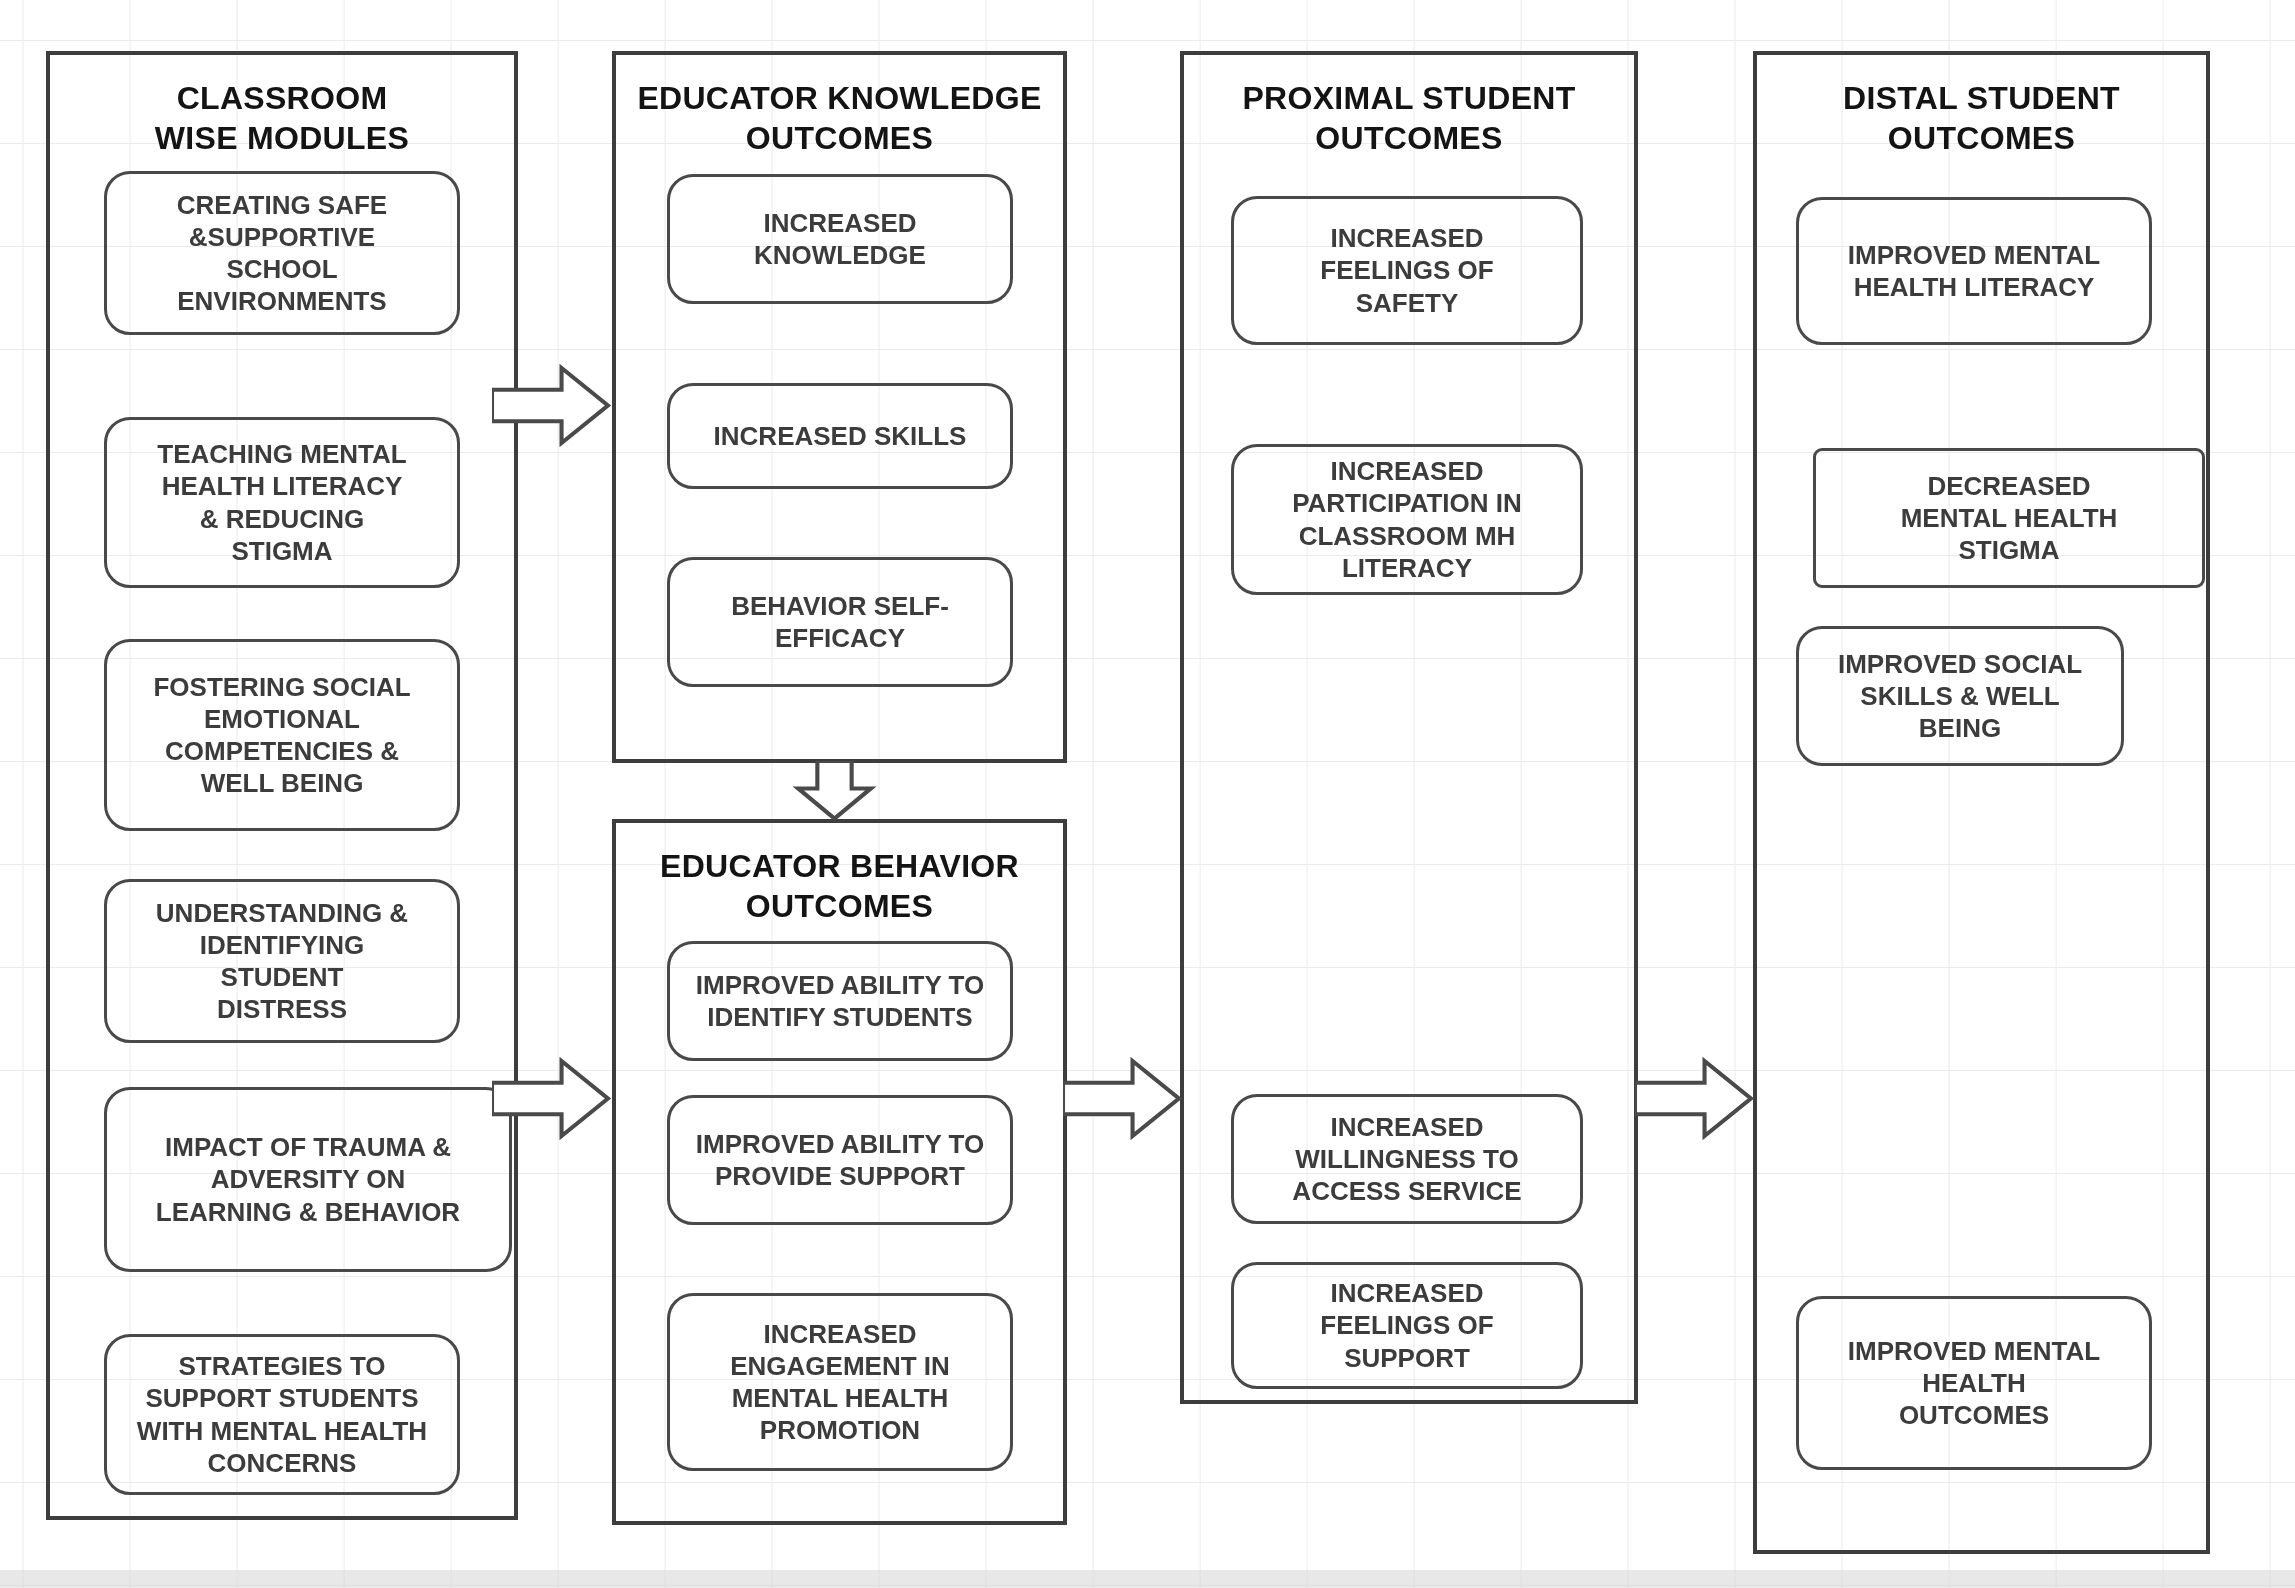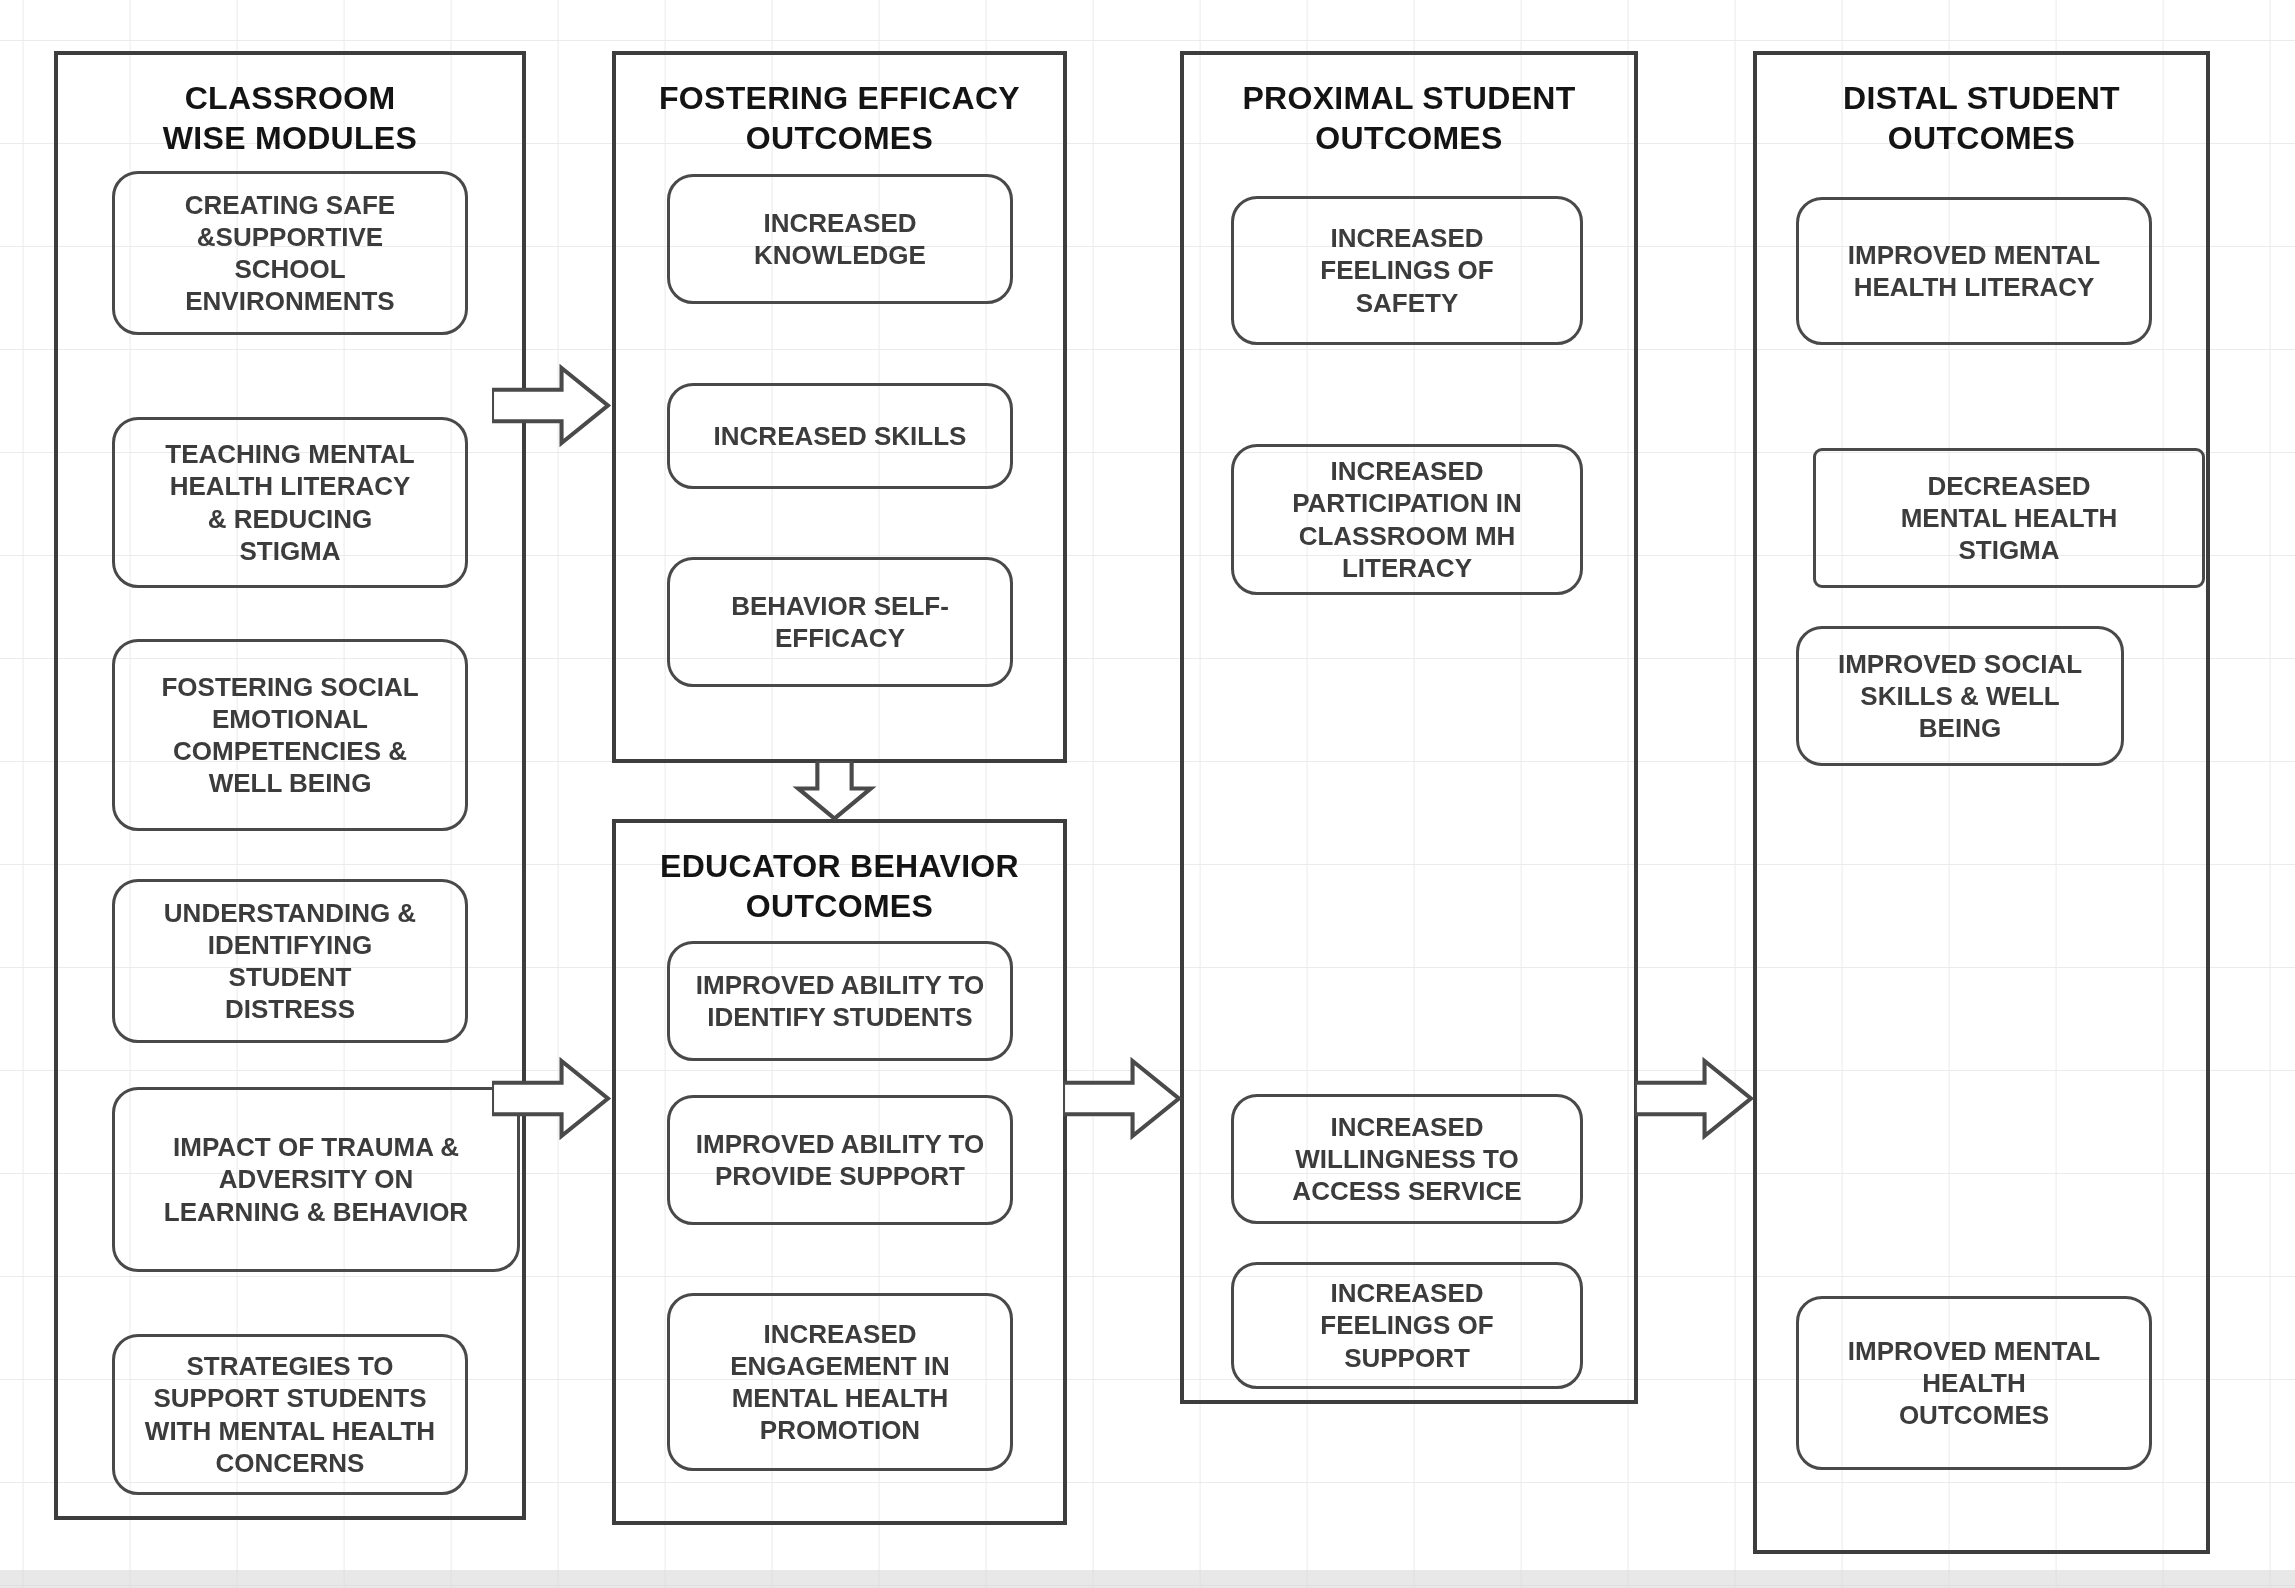--- a/index.html
+++ b/index.html
@@ -30,21 +30,21 @@
   .arrow polygon{fill:#ffffff;stroke:#4a4a4a;stroke-width:6;stroke-linejoin:miter;}
   .bottom-band{
     position:absolute;left:0;bottom:0;width:100%;height:19px;background:#d9d9d9;opacity:.6;
   }
 </style>
 </head>
 <body>
 
 <div class="canvas">
 
-  <div class="panel" style="left:54px;top:51px;width:472px;height:1469px;">
+  <div class="panel" style="left:46px;top:51px;width:472px;height:1469px;">
     <div class="panel-title">CLASSROOM
 WISE MODULES</div>
     <div class="rbox" style="left:54px;top:116px;width:356px;height:164px;">CREATING SAFE
 &amp;SUPPORTIVE
 SCHOOL
 ENVIRONMENTS</div>
     <div class="rbox" style="left:54px;top:362px;width:356px;height:171px;">TEACHING MENTAL
 HEALTH LITERACY
 &amp; REDUCING
 STIGMA</div>
@@ -59,21 +59,21 @@
     <div class="rbox" style="left:54px;top:1032px;width:408px;height:185px;">IMPACT OF TRAUMA &amp;
 ADVERSITY ON
 LEARNING &amp; BEHAVIOR</div>
     <div class="rbox" style="left:54px;top:1279px;width:356px;height:161px;">STRATEGIES TO
 SUPPORT STUDENTS
 WITH MENTAL HEALTH
 CONCERNS</div>
   </div>
 
   <div class="panel" style="left:612px;top:51px;width:455px;height:712px;">
-    <div class="panel-title">FOSTERING EFFICACY
+    <div class="panel-title">EDUCATOR KNOWLEDGE
 OUTCOMES</div>
     <div class="rbox" style="left:51px;top:119px;width:346px;height:130px;">INCREASED
 KNOWLEDGE</div>
     <div class="rbox" style="left:51px;top:328px;width:346px;height:106px;">INCREASED SKILLS</div>
     <div class="rbox" style="left:51px;top:502px;width:346px;height:130px;">BEHAVIOR SELF-
 EFFICACY</div>
   </div>
 
   <div class="panel" style="left:612px;top:819px;width:455px;height:706px;">
     <div class="panel-title">EDUCATOR BEHAVIOR

